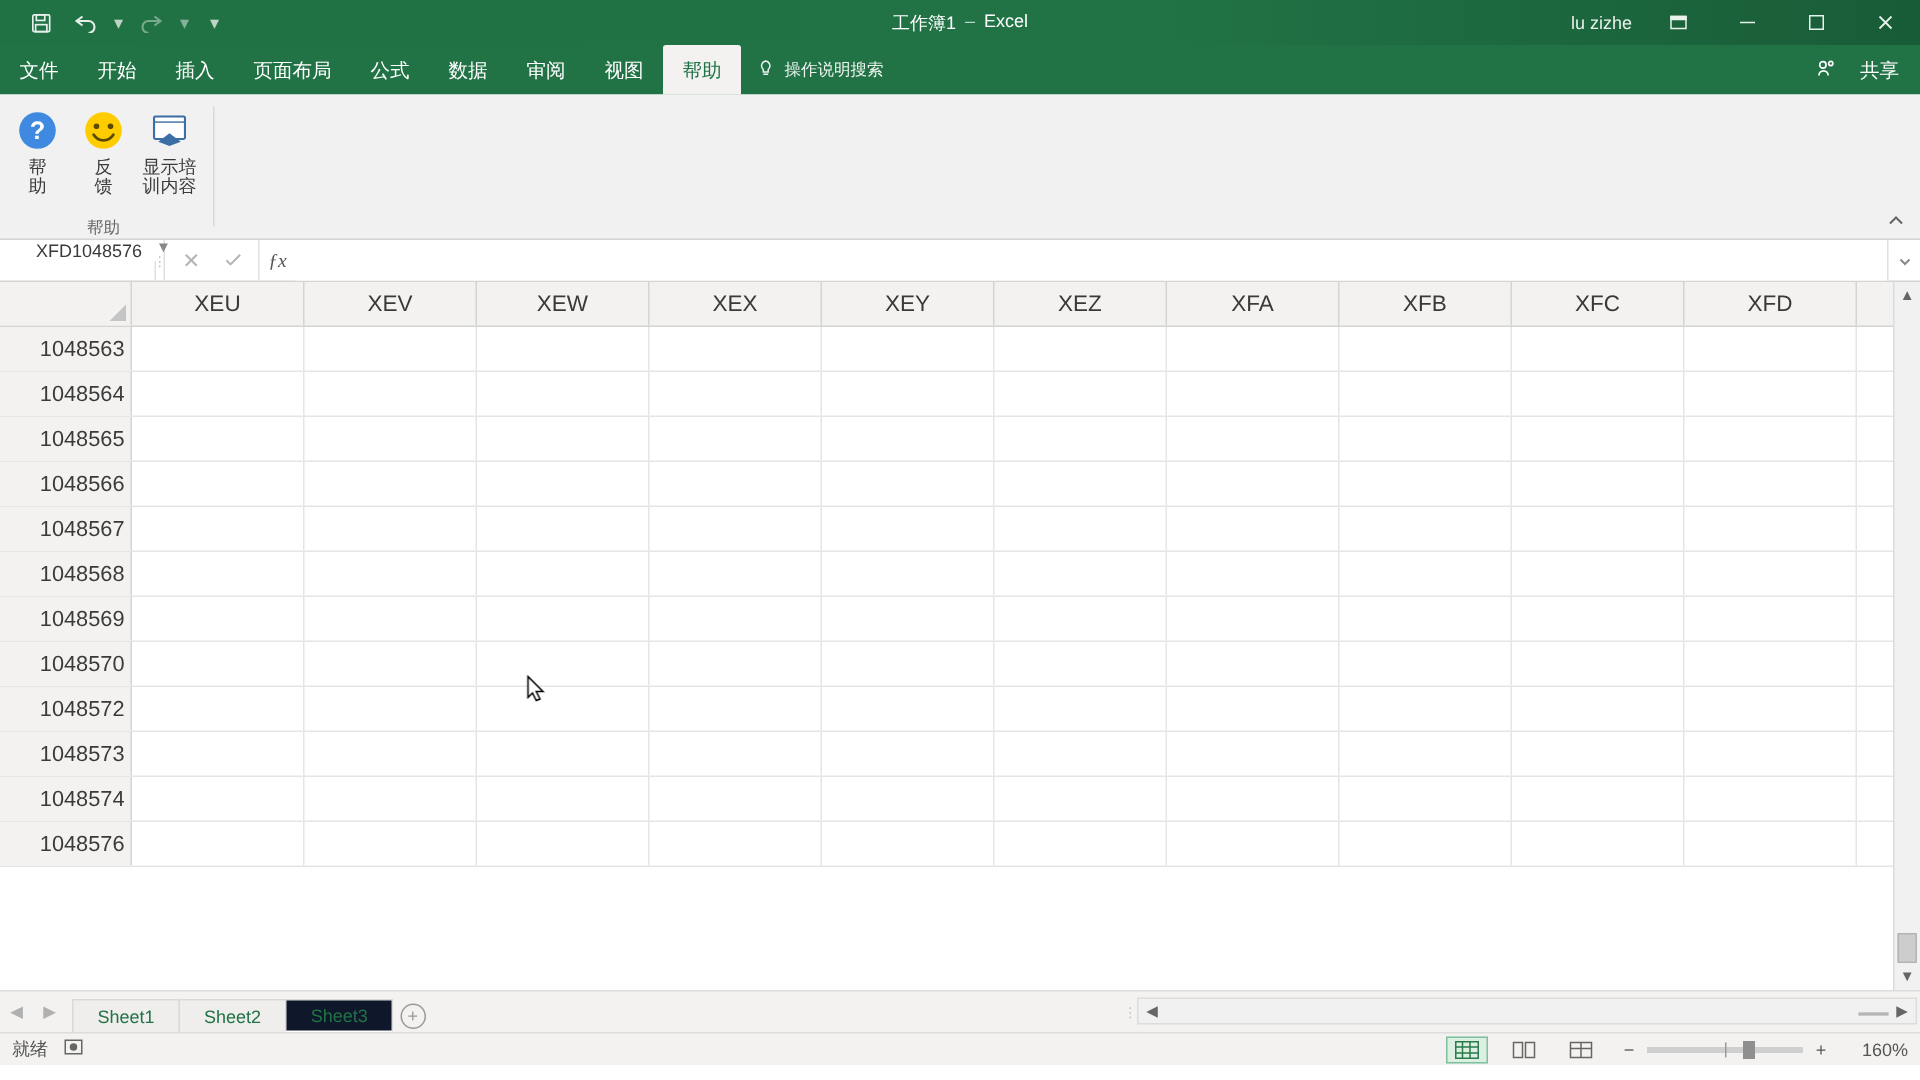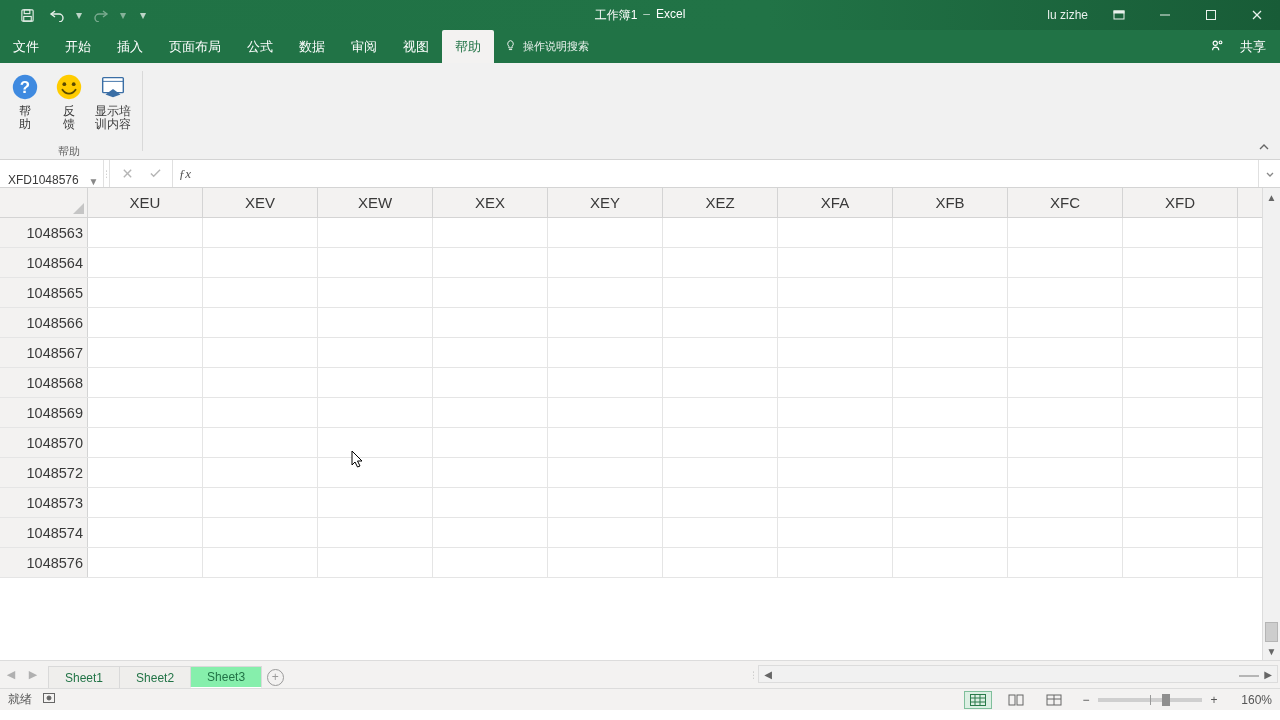--- a/index.html
+++ b/index.html
@@ -27,21 +27,21 @@
 .ribbon { height: 97px; background: #f1f1f1; border-bottom: 1px solid #d4d4d4; display: flex; position: relative; }
 .ribbon .group { display: flex; flex-direction: column; align-items: center; padding: 4px 4px 0; }
 .ribbon .group .btns { display: flex; gap: 2px; height: 76px; align-items: flex-start; }
 .ribbon .big-btn { width: 42px; height: 76px; display: flex; flex-direction: column; align-items: center; padding-top: 4px; cursor: pointer; font-size: 12px; color: #3b3b3b; gap: 2px; line-height: 1.1; text-align: center; }
 .ribbon .big-btn .ico { width: 32px; height: 32px; display: flex; align-items: center; justify-content: center; }
 .ribbon .group .glabel { font-size: 11px; color: #666; height: 17px; display:flex; align-items:center; }
 .ribbon .divider { width: 1px; background: #d9d9d9; margin: 8px 4px; }
 .ribbon .collapse { position: absolute; right: 6px; bottom: 4px; width: 20px; height: 16px; cursor: pointer; color: #666; display:flex;align-items:center;justify-content:center; }
 
 .fbar { height: 28px; background: #fff; display: flex; align-items: stretch; border-bottom: 1px solid #d4d4d4; }
-.namebox-wrap { width: 104px; border-right: 1px solid #e0e0e0; display: flex; align-items: flex-end; padding: 0 4px 0 8px; position: relative; }
+.namebox-wrap { width: 104px; border-right: 1px solid #e0e0e0; display: flex; align-items: flex-start; padding: 0 4px 0 24px; position: relative; }
 .namebox-wrap input { border: none; outline: none; font-size: 12px; width: 80px; color: #3a3a3a; }
 .namebox-wrap .dd { width: 14px; text-align:center; color:#888; font-size:10px; cursor:pointer; }
 .fbar .fxbtns { display: flex; align-items: center; padding: 0 6px; gap: 6px; border-right: 1px solid #e0e0e0; }
 .fbar .fxbtns .b { width: 22px; height: 20px; display:flex; align-items:center; justify-content:center; color:#b5b5b5; cursor:pointer; }
 .fbar .fxlabel { width: 24px; display:flex;align-items:center;justify-content:center; color:#555; font-style:italic; font-family:"Cambria Math",serif; font-size:13px; }
 .fbar .fxinput { flex:1; border:none; outline:none; padding:0 6px; font-size:12px; }
 .fbar .expand { width:22px; display:flex;align-items:center;justify-content:center;color:#888;cursor:pointer; border-left:1px solid #e0e0e0; }
 
 .grid-area { position: relative; height: 472px; background:#fff; display:flex; }
 .sheet { flex:1; display:flex; flex-direction:column; }
@@ -55,21 +55,21 @@
 .cell { width:115px; border-right:1px solid #e5e5e5; cursor:cell; }
 .vscroll { width: 18px; background:#f1f1f1; border-left:1px solid #dcdcdc; display:flex;flex-direction:column; }
 .vscroll .arrow { height:18px; display:flex;align-items:center;justify-content:center; cursor:pointer; color:#666; font-size:10px; }
 .vscroll .track { flex:1; position:relative; }
 .vscroll .thumb { position:absolute; left:2px; right:2px; background:#cdcdcd; border:1px solid #b5b5b5; height:20px; bottom:0; cursor:pointer; }
 
 .sheettabs { height: 28px; background:#f3f2f1; display:flex; align-items:stretch; border-top:1px solid #dcdcdc; }
 .sheettabs .navbtn { width:22px; display:flex;align-items:center;justify-content:center; color:#b0b0b0; cursor:pointer; font-size:11px; }
 .sheettabs .tabrow { display:flex; align-items:flex-end; }
 .stab { height:22px; margin-top:4px; padding:0 16px; display:flex;align-items:center; font-size:12px; color:#217346; background:#efeeec; border:1px solid #d9d9d9; border-bottom:none; margin-right:-1px; cursor:pointer; }
-.stab.active { background:#86efac; border-bottom:1px solid #fff; position:relative; z-index:1; }
+.stab.active { background:#0f172a; border-bottom:1px solid #fff; position:relative; z-index:1; }
 .stab.add { width:28px; padding:0; justify-content:center; background:transparent; border:none; }
 .stab.add .circ { width:17px;height:17px;border:1px solid #9a9a9a;border-radius:50%; display:flex;align-items:center;justify-content:center;color:#9a9a9a;font-size:12px;line-height:1; }
 .sheettabs .hspace { flex:1; display:flex; align-items:center; }
 .sheettabs .hscroll { width: 520px; height:18px; margin:4px 2px 0 0; background:#f1f1f1; border:1px solid #dcdcdc; display:flex; align-items:center; }
 .sheettabs .hscroll .ha { width:18px; text-align:center; color:#666; font-size:10px; cursor:pointer; }
 .sheettabs .hscroll .ht { flex:1; position:relative; }
 .sheettabs .hscroll .thumb { position:absolute; top:1px; bottom:1px; right:0; width:20px; background:#cdcdcd; border:1px solid #b5b5b5; cursor:pointer; }
 
 .status { height: 22px; background:#f3f2f1; border-top:1px solid #dcdcdc; display:flex; align-items:center; font-size:12px; color:#555; padding:0 8px; gap:10px; }
 .status .spacer { flex:1; }

